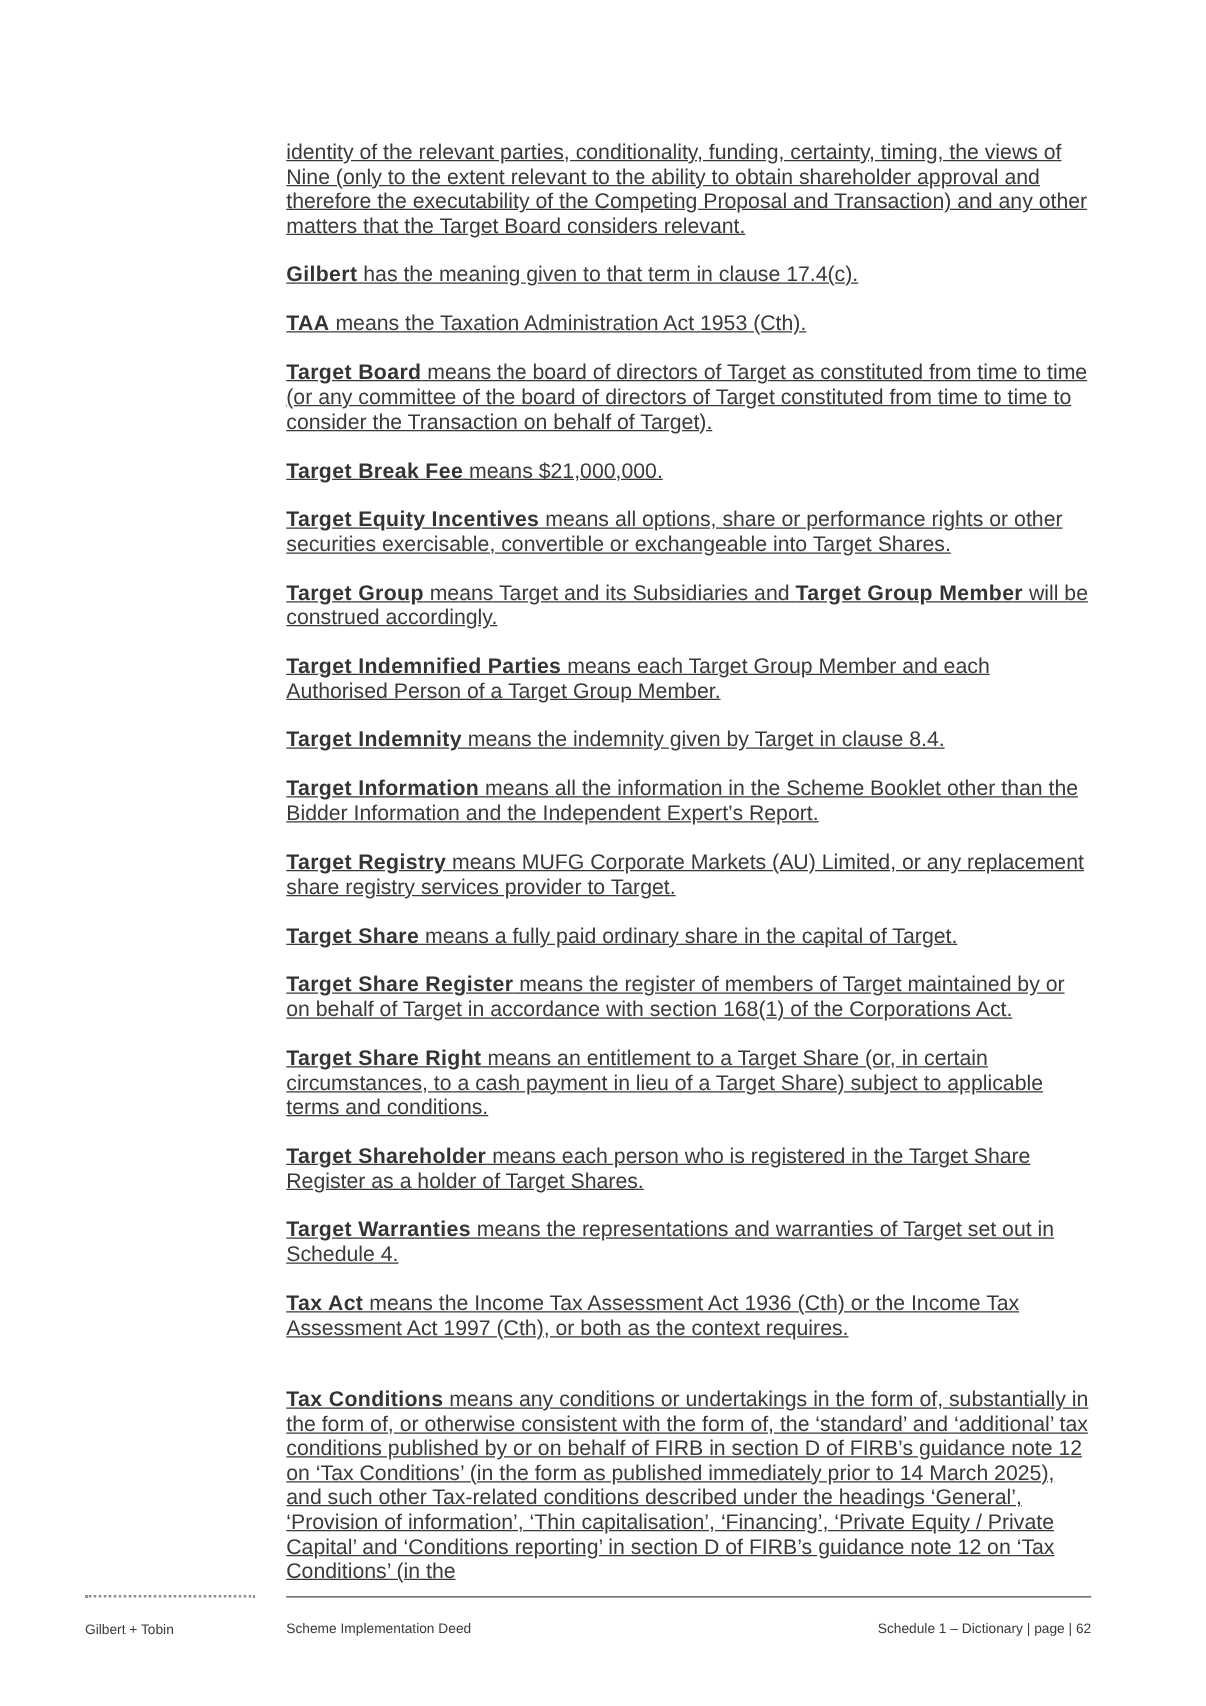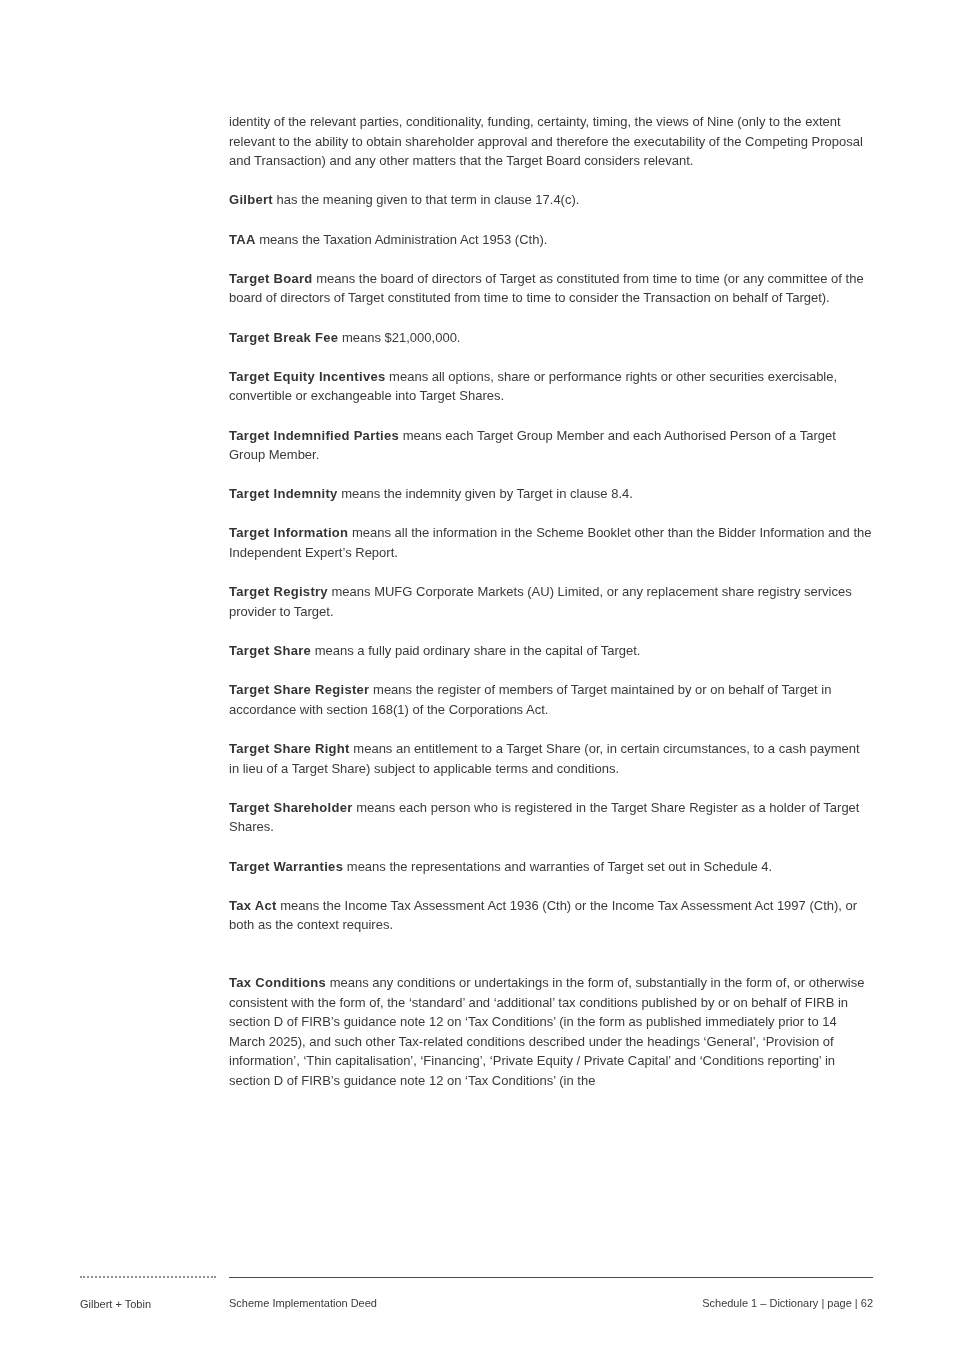--- a/index.html
+++ b/index.html
@@ -19,23 +19,24 @@
     position: relative;
     width: 965px;
     height: 1365px;
     background: #ffffff;
   }
   .content {
     position: absolute;
     left: 229px;
     top: 112px;
     width: 644px;
-    font-size: 13px;
+    font-size: 17px;
     line-height: 19.6px;
     text-align: left;
+    text-decoration: underline;
   }
   .para {
     margin: 0 0 19.6px 0;
   }
   .para:last-child {
     margin-bottom: 0;
     margin-top: 38px;
   }
   .term {
     font-weight: 700;
@@ -45,21 +46,21 @@
   .footer {
     position: absolute;
     left: 0;
     top: 1270px;
     width: 965px;
     font-size: 11px;
     color: #3a3a3a;
   }
   .footer-brand {
     position: absolute;
-    left: 80px;
+    left: 68px;
     top: 0;
     width: 136px;
   }
   .footer-dotted-line {
     border-top: 2px dotted #8f8f8f;
     width: 136px;
     height: 0;
     margin-top: 6px;
   }
   .footer-firm {
@@ -93,20 +94,21 @@
 
 <div class="page">
 
   <div class="content" id="definitions-content">
       <p class="para"><span>identity of the relevant parties, conditionality, funding, certainty, timing, the views of Nine (only to the extent relevant to the ability to obtain shareholder approval and therefore the executability of the Competing Proposal and Transaction) and any other matters that the Target Board considers relevant.</span></p>
       <p class="para"><span class="term">Gilbert</span><span> has the meaning given to that term in clause 17.4(c).</span></p>
       <p class="para"><span class="term">TAA</span><span> means the Taxation Administration Act 1953 (Cth).</span></p>
       <p class="para"><span class="term">Target Board</span><span> means the board of directors of Target as constituted from time to time (or any committee of the board of directors of Target constituted from time to time to consider the Transaction on behalf of Target).</span></p>
       <p class="para"><span class="term">Target Break Fee</span><span> means $21,000,000.</span></p>
       <p class="para"><span class="term">Target Equity Incentives</span><span> means all options, share or performance rights or other securities exercisable, convertible or exchangeable into Target Shares.</span></p>
+      <p class="para"><span class="term">Target Group</span><span> means Target and its Subsidiaries and </span><span class="term">Target Group Member</span><span> will be construed accordingly.</span></p>
       <p class="para"><span class="term">Target Indemnified Parties</span><span> means each Target Group Member and each Authorised Person of a Target Group Member.</span></p>
       <p class="para"><span class="term">Target Indemnity</span><span> means the indemnity given by Target in clause 8.4.</span></p>
       <p class="para"><span class="term">Target Information</span><span> means all the information in the Scheme Booklet other than the Bidder Information and the Independent Expert’s Report.</span></p>
       <p class="para"><span class="term">Target Registry</span><span> means MUFG Corporate Markets (AU) Limited, or any replacement share registry services provider to Target.</span></p>
       <p class="para"><span class="term">Target Share</span><span> means a fully paid ordinary share in the capital of Target.</span></p>
       <p class="para"><span class="term">Target Share Register</span><span> means the register of members of Target maintained by or on behalf of Target in accordance with section 168(1) of the Corporations Act.</span></p>
       <p class="para"><span class="term">Target Share Right</span><span> means an entitlement to a Target Share (or, in certain circumstances, to a cash payment in lieu of a Target Share) subject to applicable terms and conditions.</span></p>
       <p class="para"><span class="term">Target Shareholder</span><span> means each person who is registered in the Target Share Register as a holder of Target Shares.</span></p>
       <p class="para"><span class="term">Target Warranties</span><span> means the representations and warranties of Target set out in Schedule 4.</span></p>
       <p class="para"><span class="term">Tax Act</span><span> means the Income Tax Assessment Act 1936 (Cth) or the Income Tax Assessment Act 1997 (Cth), or both as the context requires.</span></p>

